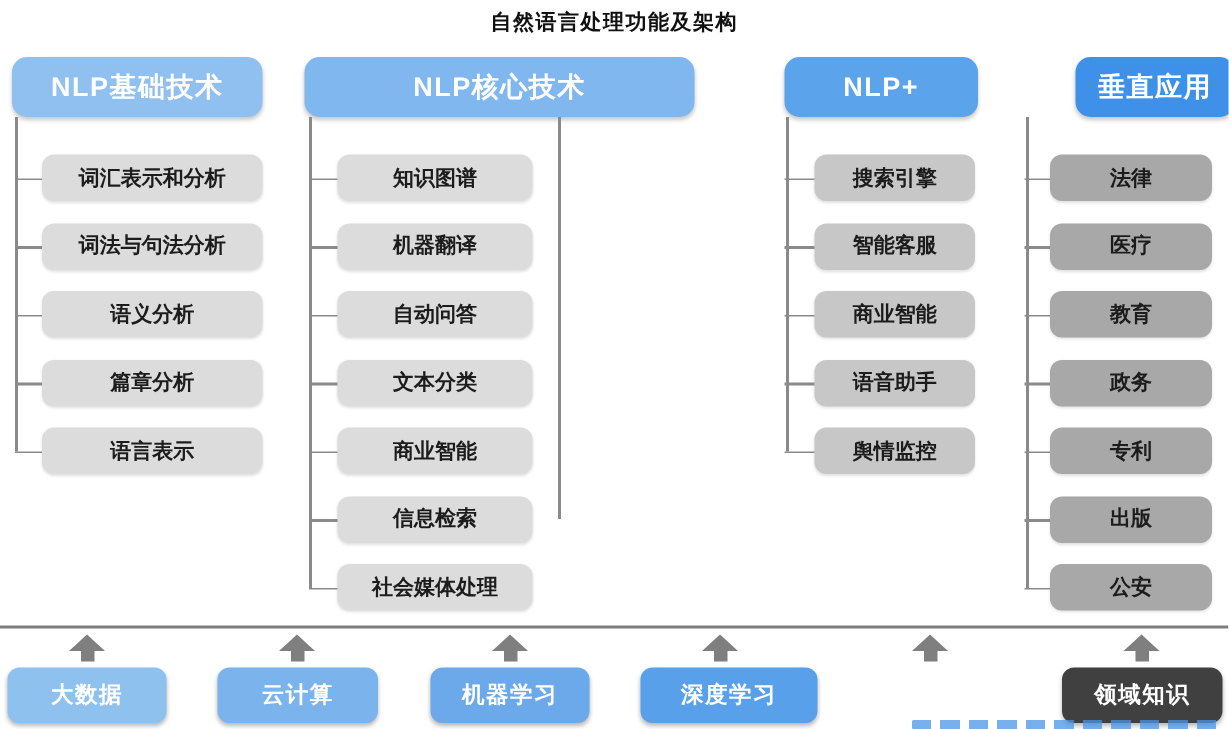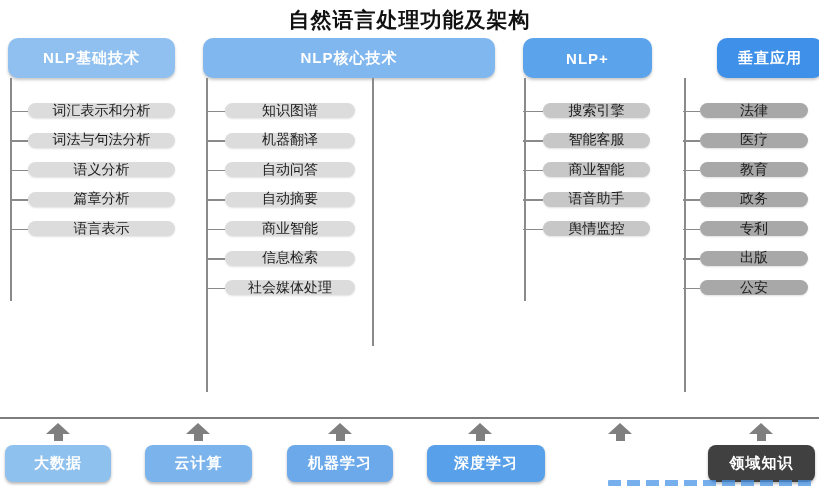--- a/index.html
+++ b/index.html
@@ -9,57 +9,57 @@
   }
   .canvas {
     position:relative;
     width:819px; height:486px;
     background:#ffffff;
     overflow:hidden;
   }
   .page-title {
     position:absolute; top:6px; left:0; width:100%;
     text-align:center;
-    font-size:21px; font-weight:700; color:#111111;
+    font-size:14px; font-weight:700; color:#111111;
     letter-spacing:1px;
   }
   
   .col-header {
     position:absolute; top:38px; height:40px;
     border-radius:10px;
     display:flex; align-items:center; justify-content:center;
-    color:#ffffff; font-size:15px; font-weight:700;
+    color:#ffffff; font-size:18px; font-weight:700;
     letter-spacing:1px;
     box-shadow:0 2px 3px rgba(0,0,0,0.22);
   }
   .hdr-basic    { left:8px;   width:167px; background:#8FC0EF; }
-  .hdr-core     { left:203px; width:292px; background:#80B7EE; }
+  .hdr-core     { left:203px; width:260px; background:#80B7EE; }
   .hdr-nlpplus  { left:523px; width:129px; background:#5BA3EA; }
   .hdr-vertical { left:717px; width:106px; background:#3E90E8; }
 
   
   .trunk {
     position:absolute; width:1.5px; background:#8A8A8A;
   }
   #trunk-basic    { left:10px;  top:78px; height:223px; }
   #trunk-core-l   { left:206px; top:78px; height:314px; }
   #trunk-core-r   { left:372px; top:78px; height:268px; }
   #trunk-nlpplus  { left:524px; top:78px; height:223px; }
   #trunk-vertical { left:684px; top:78px; height:314px; }
 
   
   .items {
     position:absolute; top:103px;
     display:flex; flex-direction:column; gap:14.5px;
   }
   .item {
     position:relative;
-    height:15px; border-radius:8px;
+    height:31px; border-radius:8px;
     display:flex; align-items:center; justify-content:center;
-    font-size:14px; font-weight:400; color:#1c1c1c;
+    font-size:14px; font-weight:700; color:#1c1c1c;
     box-shadow:0 1px 2px rgba(0,0,0,0.12);
     text-align:center;
   }
   .item::before {
     content:""; position:absolute; top:50%;
     left:calc(var(--stub) * -1); width:var(--stub); height:1.5px;
     background:#8A8A8A;
   }
   .items-basic  { left:28px;  width:147px; --stub:18px; }
   .items-core-l { left:225px; width:130px; --stub:19px; }
@@ -142,21 +142,21 @@
     <div class="item">词法与句法分析</div>
     <div class="item">语义分析</div>
     <div class="item">篇章分析</div>
     <div class="item">语言表示</div>
   </div>
 
   <div class="items items-core-l">
     <div class="item">知识图谱</div>
     <div class="item">机器翻译</div>
     <div class="item">自动问答</div>
-    <div class="item">自动摘要</div>
+    <div class="item">文本分类</div>
     <div class="item">商业智能</div>
     <div class="item">信息检索</div>
     <div class="item">社会媒体处理</div>
   </div>
 
 
   <div class="items items-nlpplus">
     <div class="item">搜索引擎</div>
     <div class="item">智能客服</div>
     <div class="item">商业智能</div>

